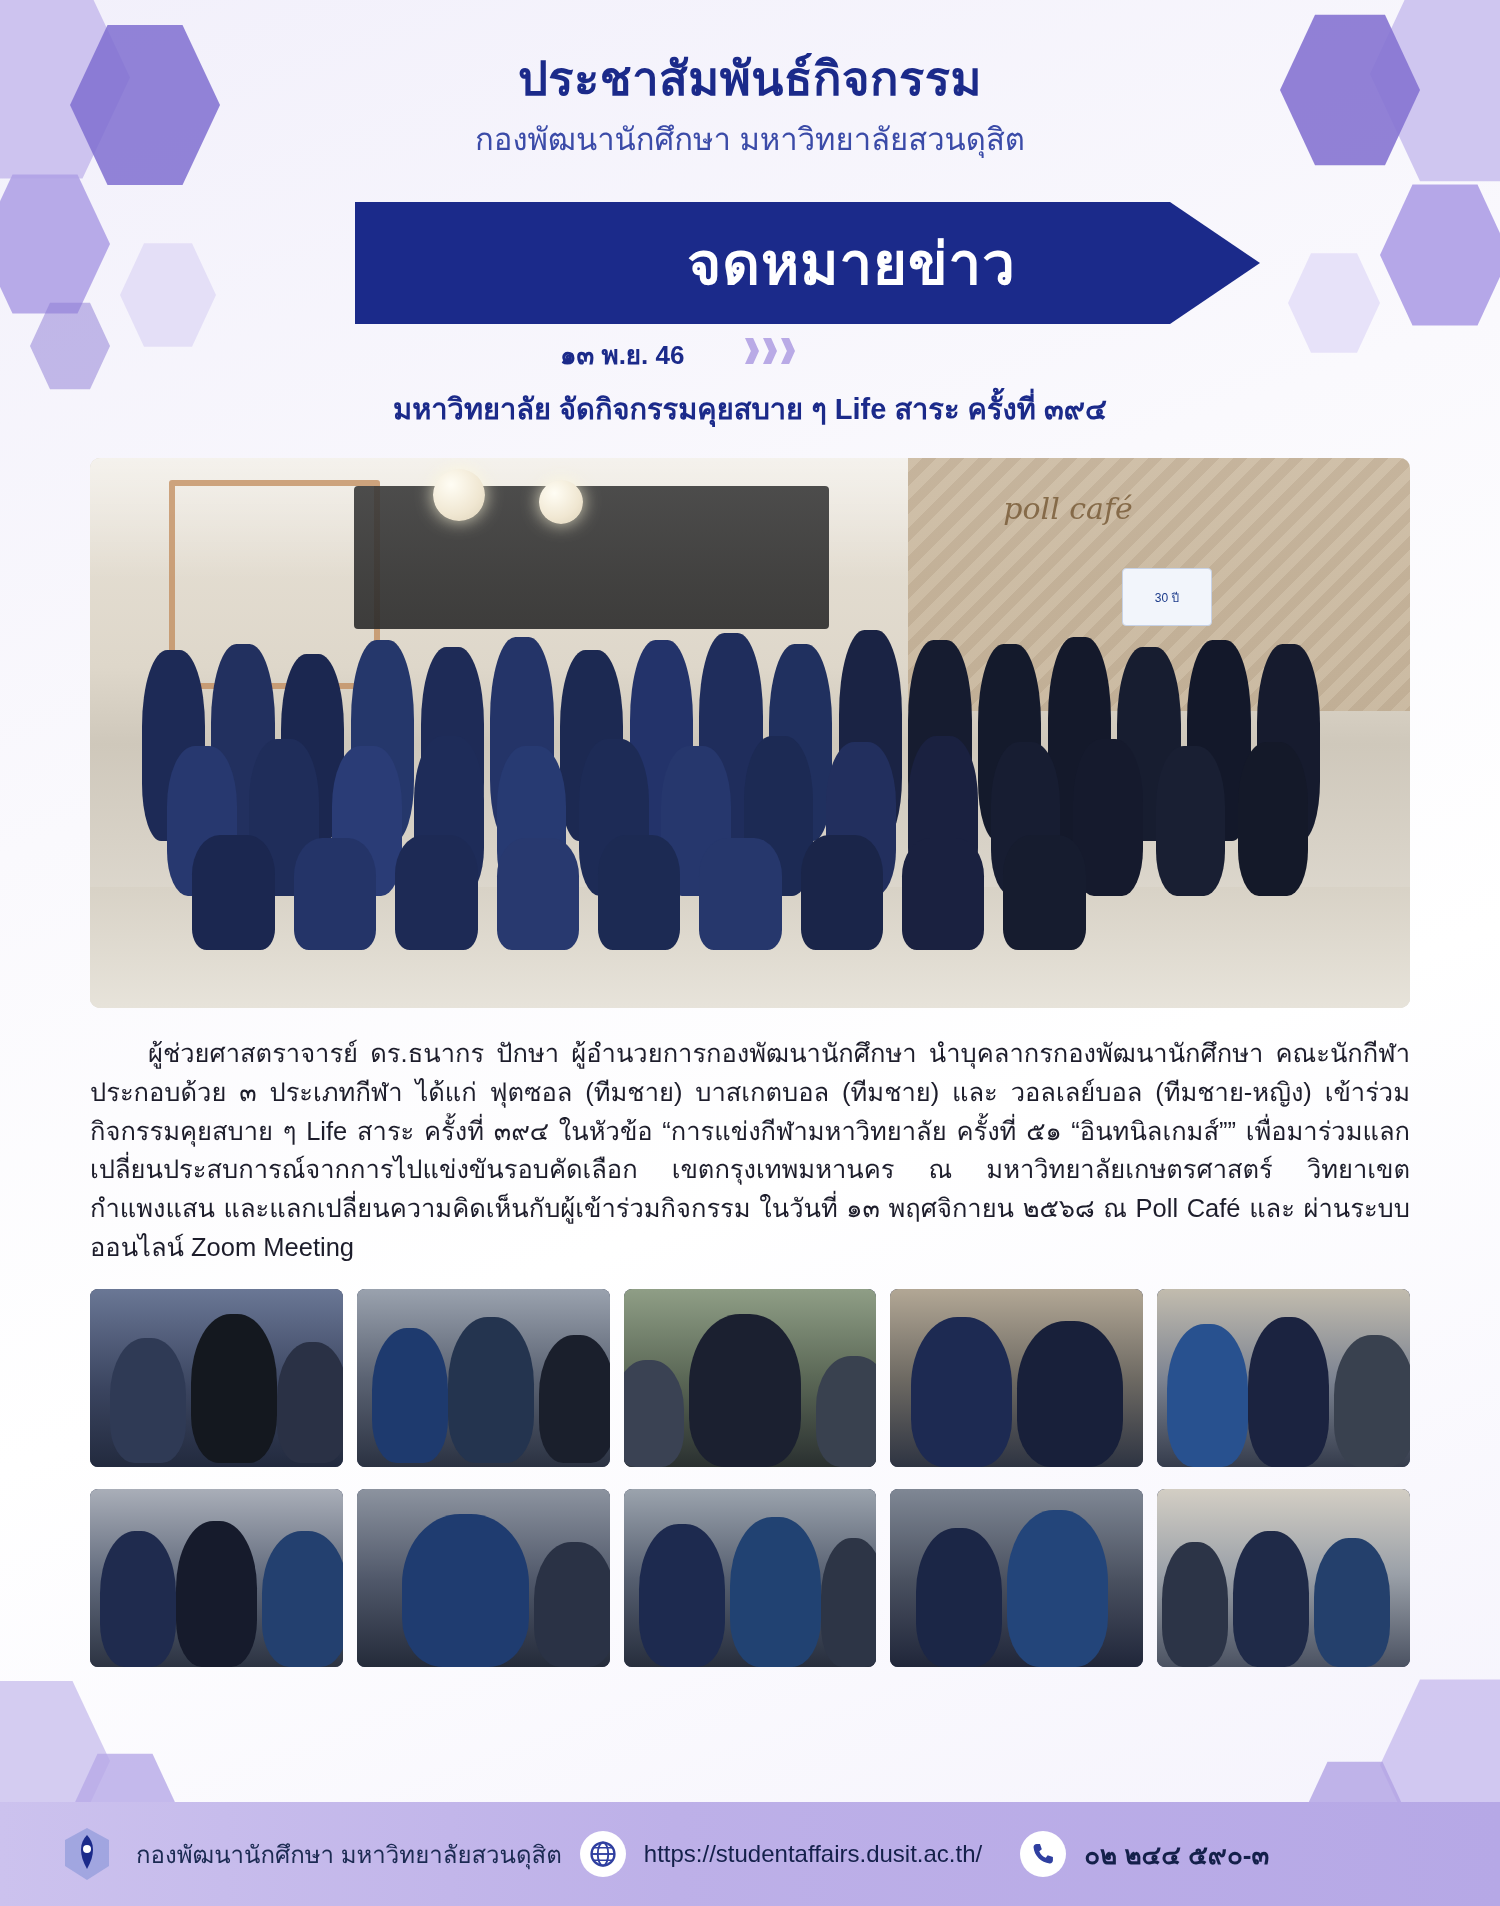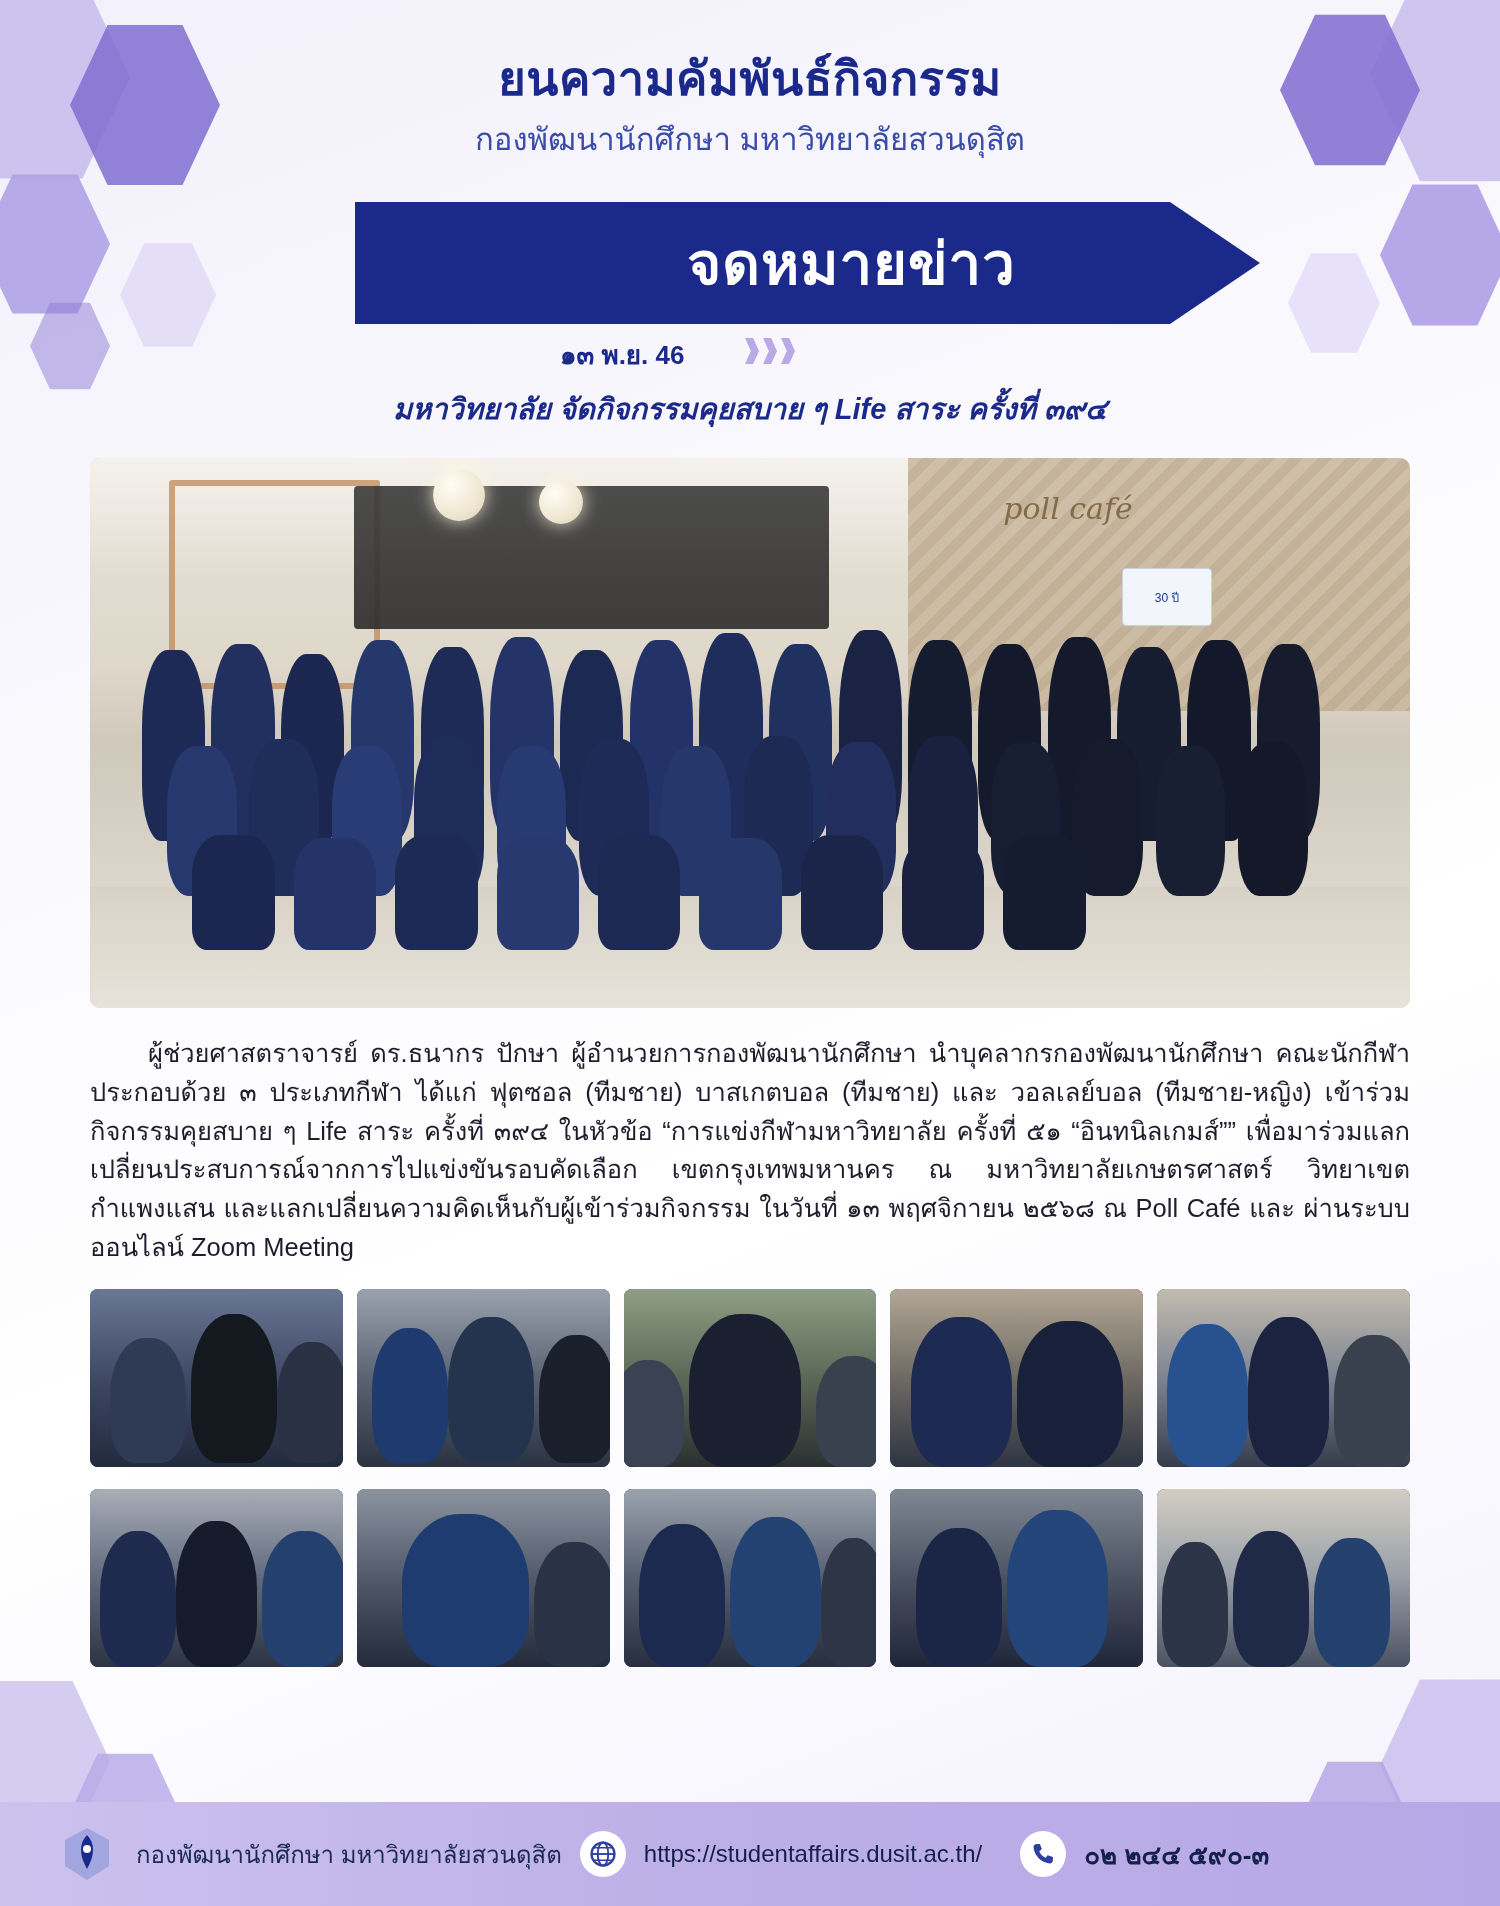--- a/index.html
+++ b/index.html
@@ -105,21 +105,20 @@
 
   
   .headline {
     margin: 52px auto 0;
     width: 1220px;
     text-align: center;
     color: #1b2a8a;
     font-size: 29px;
     font-weight: bold;
     line-height: 1.45;
-    font-style: italic;
   }
 
   
   .hero {
     margin: 28px auto 0;
     width: 1320px; height: 550px;
     border-radius: 10px;
     overflow: hidden;
     position: relative;
     background: #d9d3c8;
@@ -250,21 +249,21 @@
   <div class="hex" style="left:-20px;top:170px;width:130px;height:148px;background:#b0a2e6;opacity:.9;"></div>
   <div class="hex" style="left:120px;top:240px;width:96px;height:110px;background:#e4dff7;"></div>
   <div class="hex" style="left:30px;top:300px;width:80px;height:92px;background:#8b7ad4;opacity:.5;"></div>
 
   <div class="hex" style="right:-70px;top:-40px;width:200px;height:228px;background:#cfc6f0;"></div>
   <div class="hex" style="right:80px;top:10px;width:140px;height:160px;background:#8573d2;opacity:.9;"></div>
   <div class="hex" style="right:-10px;top:180px;width:130px;height:150px;background:#b5a7e8;"></div>
   <div class="hex" style="right:120px;top:250px;width:92px;height:106px;background:#e7e2f9;"></div>
 
   <div class="header-wrap">
-    <div class="title-main">ยนความคัมพันธ์กิจกรรม</div>
+    <div class="title-main">ประชาสัมพันธ์กิจกรรม</div>
     <div class="title-sub">กองพัฒนานักศึกษา มหาวิทยาลัยสวนดุสิต</div>
 
     <div class="banner-row">
       <div class="banner-arrow">
         <span class="word">จดหมายข่าว</span>
       </div>
       <div class="issue-date">๑๓ พ.ย. 46</div>
       <div class="chev">
         <span></span>
           <span></span>

